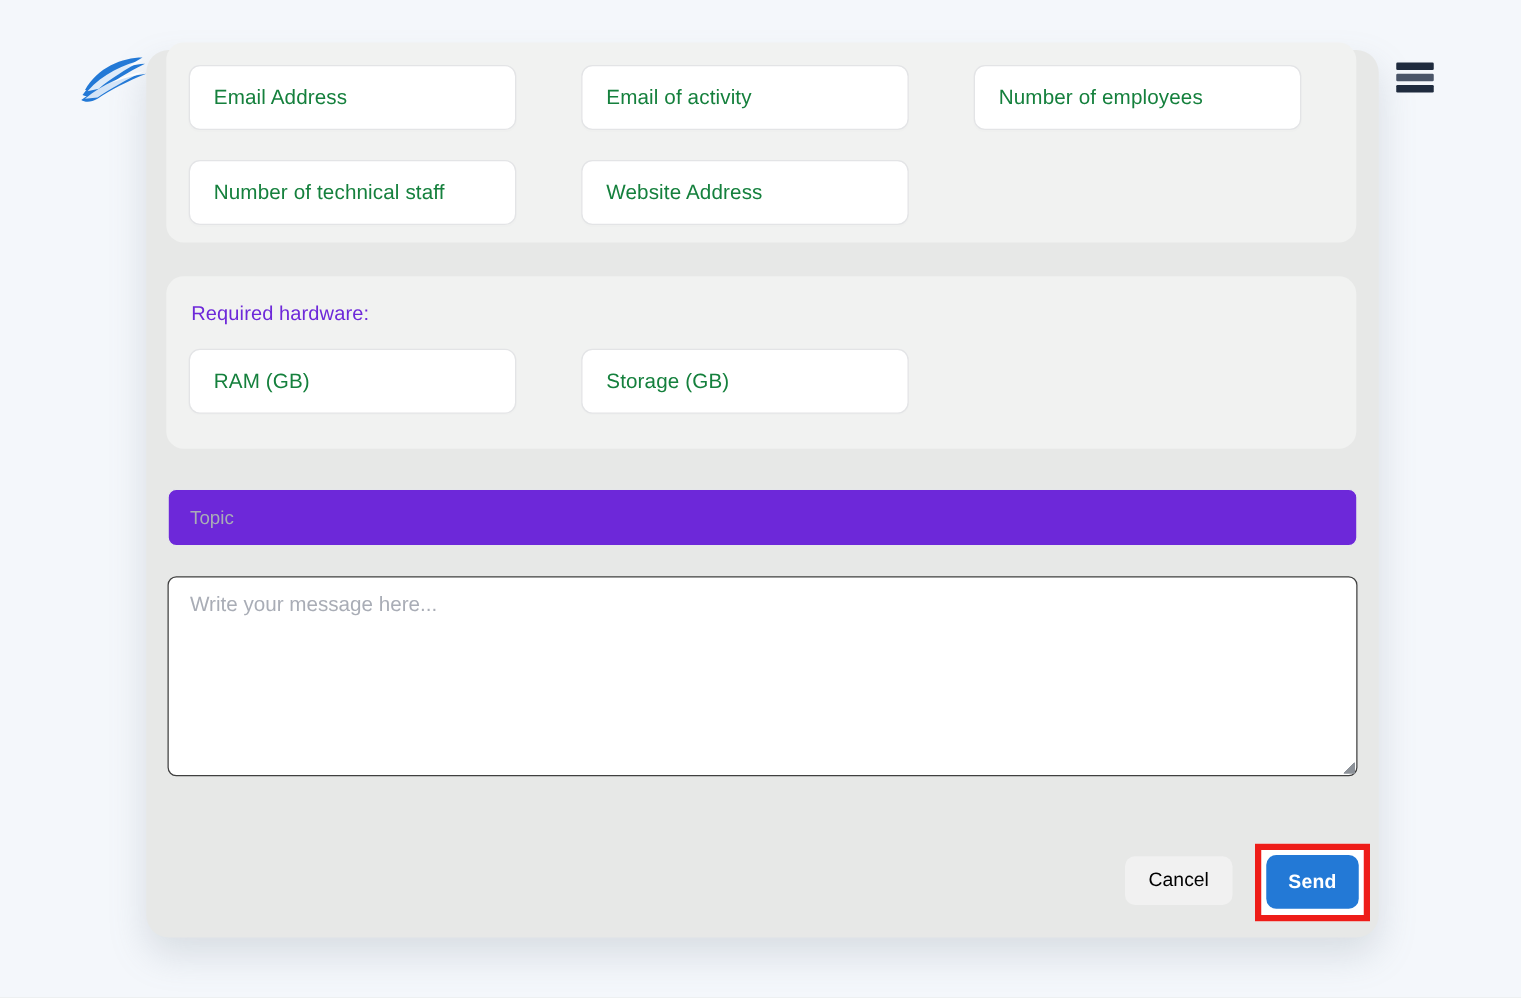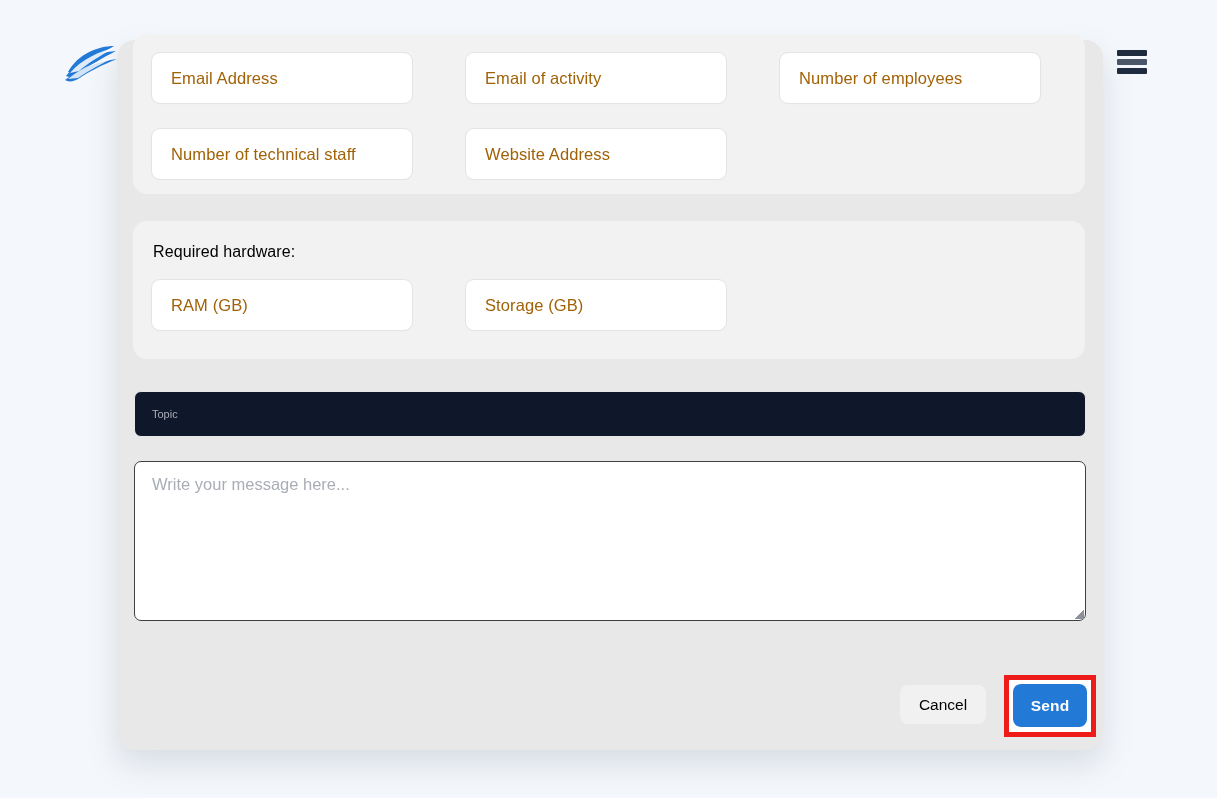--- a/index.html
+++ b/index.html
@@ -71,21 +71,21 @@
 
   .text-input {
     height: 52px;
     background: #ffffff;
     border: 1px solid #e3e4e6;
     border-radius: 9px;
     display: flex;
     align-items: center;
     padding: 2px 19px;
     font-size: 16.5px;
-    color: #a16207;
+    color: #15803d;
     letter-spacing: 0.1px;
     cursor: text;
     box-shadow: 0 1px 1px rgba(0,0,0,0.012);
   }
   .text-input.w-small { width: 262px; }
 
   #panel-one {
     position: absolute;
     left: 133px;
     top: 34px;
@@ -103,38 +103,38 @@
     top: 221px;
     width: 952px;
     height: 138px;
     background: #f1f2f1;
     border-radius: 14px;
     padding: 16px 18px;
   }
 
   #required-hardware-label {
     font-size: 16px;
-    color: #000000;
+    color: #6d28d9;
     margin: 6px 0 18px 2px;
     letter-spacing: 0.1px;
   }
 
   #topic-field {
     position: absolute;
     left: 134px;
     top: 391px;
     width: 952px;
     height: 46px;
-    background: #0f172a;
+    background: #6d28d9;
     border: 1px solid #e6e7e9;
     border-radius: 7px;
     display: flex;
     align-items: center;
     padding: 0 17px;
-    font-size: 11px;
+    font-size: 15px;
     color: #a9adb6;
     cursor: text;
   }
 
   #message-textarea {
     position: absolute;
     left: 134px;
     top: 461px;
     width: 952px;
     height: 160px;

